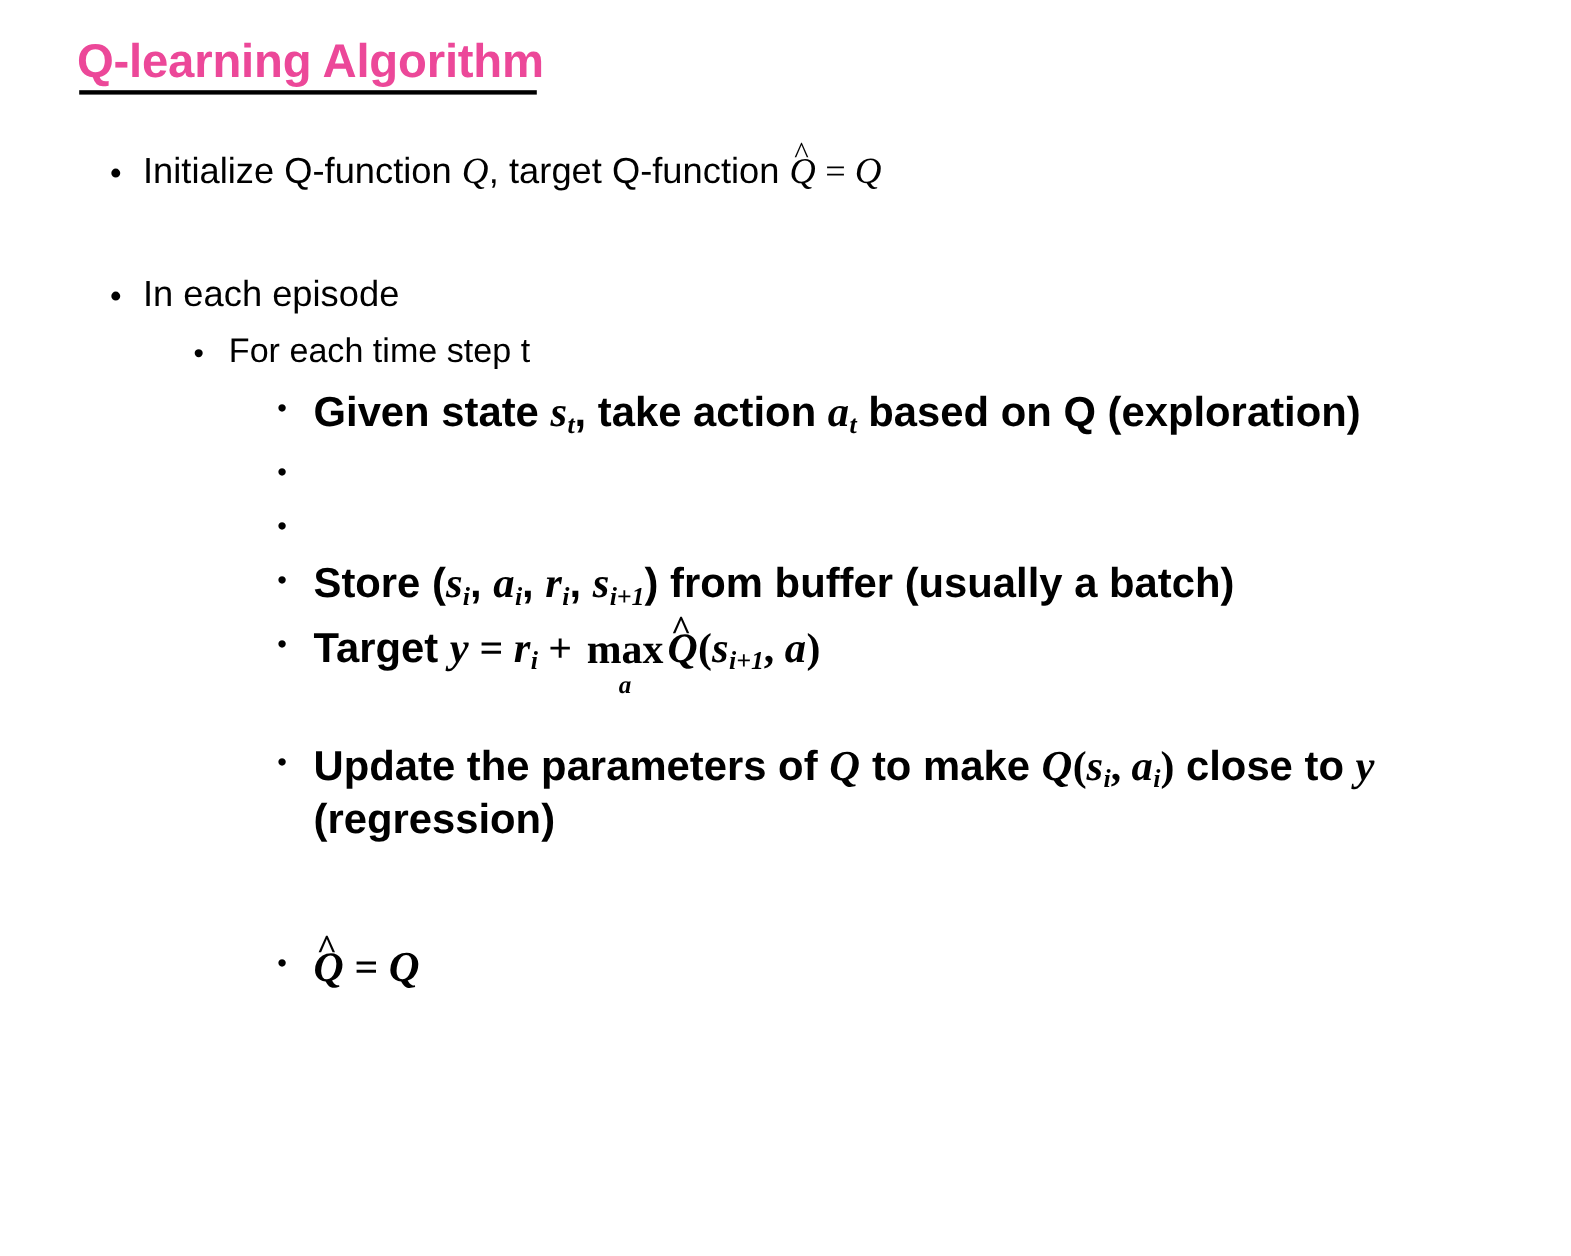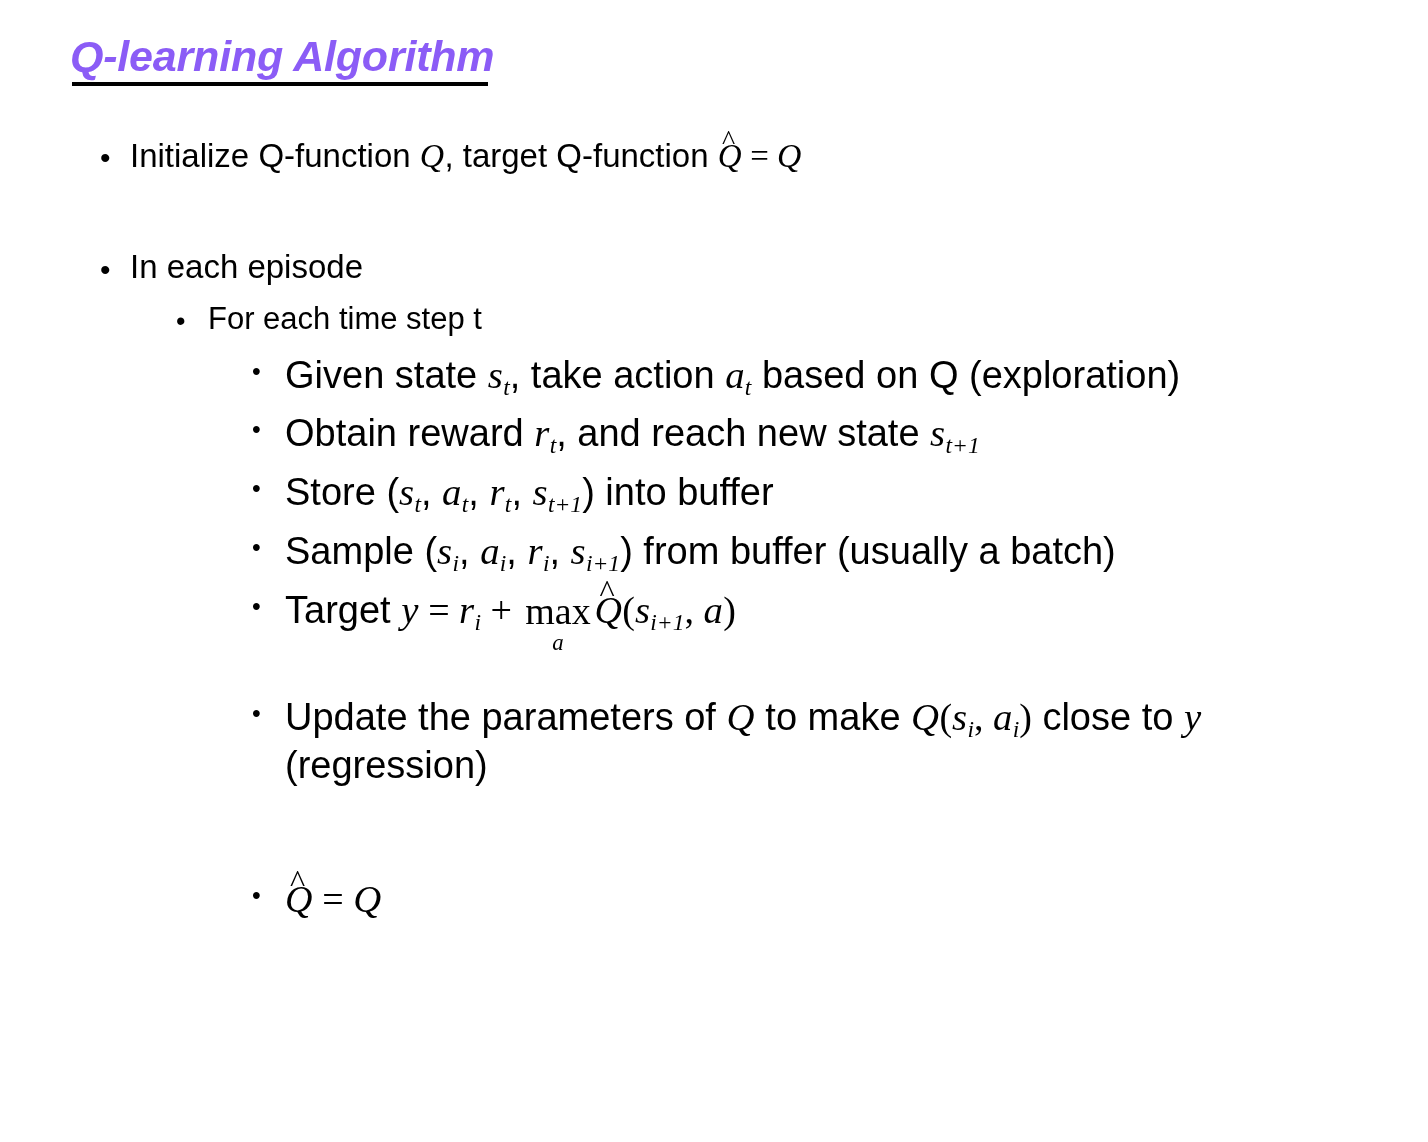--- a/index.html
+++ b/index.html
@@ -23,26 +23,25 @@
     background: #ffffff;
   }
 
   
   .slide-title {
     position: absolute;
     left: 70px;
     top: 34px;
     font-family: "Liberation Sans", sans-serif;
     font-size: 43px;
-    font-style: italic;
     font-weight: 600;
     line-height: 1.05;
     letter-spacing: -0.2px;
     white-space: nowrap;
-    color: #8b5cf6;
+    color: #ec4899;
   }
   .title-underline {
     position: absolute;
     left: 72px;
     top: 82px;
     width: 416px;
     height: 4px;
     background: #000000;
   }
 
@@ -76,21 +75,21 @@
   .lvl1 .bullet-text { font-size: 33px; }
 
   
   .lvl2 { padding-left: 176px; font-size: 39px; line-height: 1.18; }
   .lvl2 .bullet-mark { width: 32px; font-size: 27px; line-height: 1.5; }
   .lvl2 .bullet-text { font-size: 31px; }
 
   
   .lvl3 { padding-left: 252px; font-size: 38px; line-height: 1.20; }
   .lvl3 .bullet-mark { width: 33px; font-size: 25px; line-height: 1.56; }
-  .lvl3 .bullet-text { font-size: 38px; max-width: 1110px; }
+  .lvl3 .bullet-text { font-size: 38px; max-width: 1110px; font-weight: bold; }
 
   
   .gap-lg { height: 68px; }
   .gap-md { height: 40px; }
   .gap-sm { height: 10px; }
   .gap-xl { height: 88px; }
 
   
   .math {
     font-family: "Liberation Serif", "DejaVu Serif", serif;
@@ -187,35 +186,33 @@
 
     <div class="bullet-row lvl3">
       <span class="bullet-mark">•</span>
       <span class="bullet-text"><span>Given state </span><span class="math">s</span><span class="sub">t</span><span>, take action </span><span class="math">a</span><span class="sub">t</span><span> based on Q (exploration)</span></span>
     </div>
 
     <div class="gap-sm"></div>
 
     <div class="bullet-row lvl3">
       <span class="bullet-mark">•</span>
-      <span class="bullet-text"><span>Obtain reward </span><span class="math">r</span><span class="sub">t</span><span>, and reach new state </span><span class="math">s</span><span class="sub">t+1</span></span>
-    </div>
-
-    <div class="gap-sm"></div>
-
-    <div class="bullet-row lvl3">
-      <span class="bullet-mark">•</span>
-      <span class="bullet-text"><span>Store (</span><span class="math">s</span><span class="sub">t</span><span>, </span><span class="math">a</span><span class="sub">t</span><span>, </span><span class="math">r</span><span class="sub">t</span><span>, </span><span class="math">s</span><span class="sub">t+1</span><span>) into buffer</span></span>
-    </div>
-
-    <div class="gap-sm"></div>
-
-    <div class="bullet-row lvl3">
-      <span class="bullet-mark">•</span>
-      <span class="bullet-text"><span>Sample (</span><span class="math">s</span><span class="sub">i</span><span>, </span><span class="math">a</span><span class="sub">i</span><span>, </span><span class="math">r</span><span class="sub">i</span><span>, </span><span class="math">s</span><span class="sub">i+1</span><span>) from buffer (usually a batch)</span></span>
+    </div>
+
+    <div class="gap-sm"></div>
+
+    <div class="bullet-row lvl3">
+      <span class="bullet-mark">•</span>
+    </div>
+
+    <div class="gap-sm"></div>
+
+    <div class="bullet-row lvl3">
+      <span class="bullet-mark">•</span>
+      <span class="bullet-text"><span>Store (</span><span class="math">s</span><span class="sub">i</span><span>, </span><span class="math">a</span><span class="sub">i</span><span>, </span><span class="math">r</span><span class="sub">i</span><span>, </span><span class="math">s</span><span class="sub">i+1</span><span>) from buffer (usually a batch)</span></span>
     </div>
 
     <div class="gap-sm"></div>
 
     <div class="bullet-row lvl3">
       <span class="bullet-mark">•</span>
       <span class="bullet-text"><span>Target </span><span class="math">y</span><span class="math-up"> = </span><span class="math">r</span><span class="sub">i</span><span class="math-up"> + </span><span class="maxop">
             <span class="maxword">max</span>
             <span class="maxsub">a</span>
           </span><span class="qhat"><span class="hat">^</span><span>Q</span></span><span class="math-up">(</span><span class="math">s</span><span class="sub">i+1</span><span class="math-up">, </span><span class="math">a</span><span class="math-up">)</span></span>

